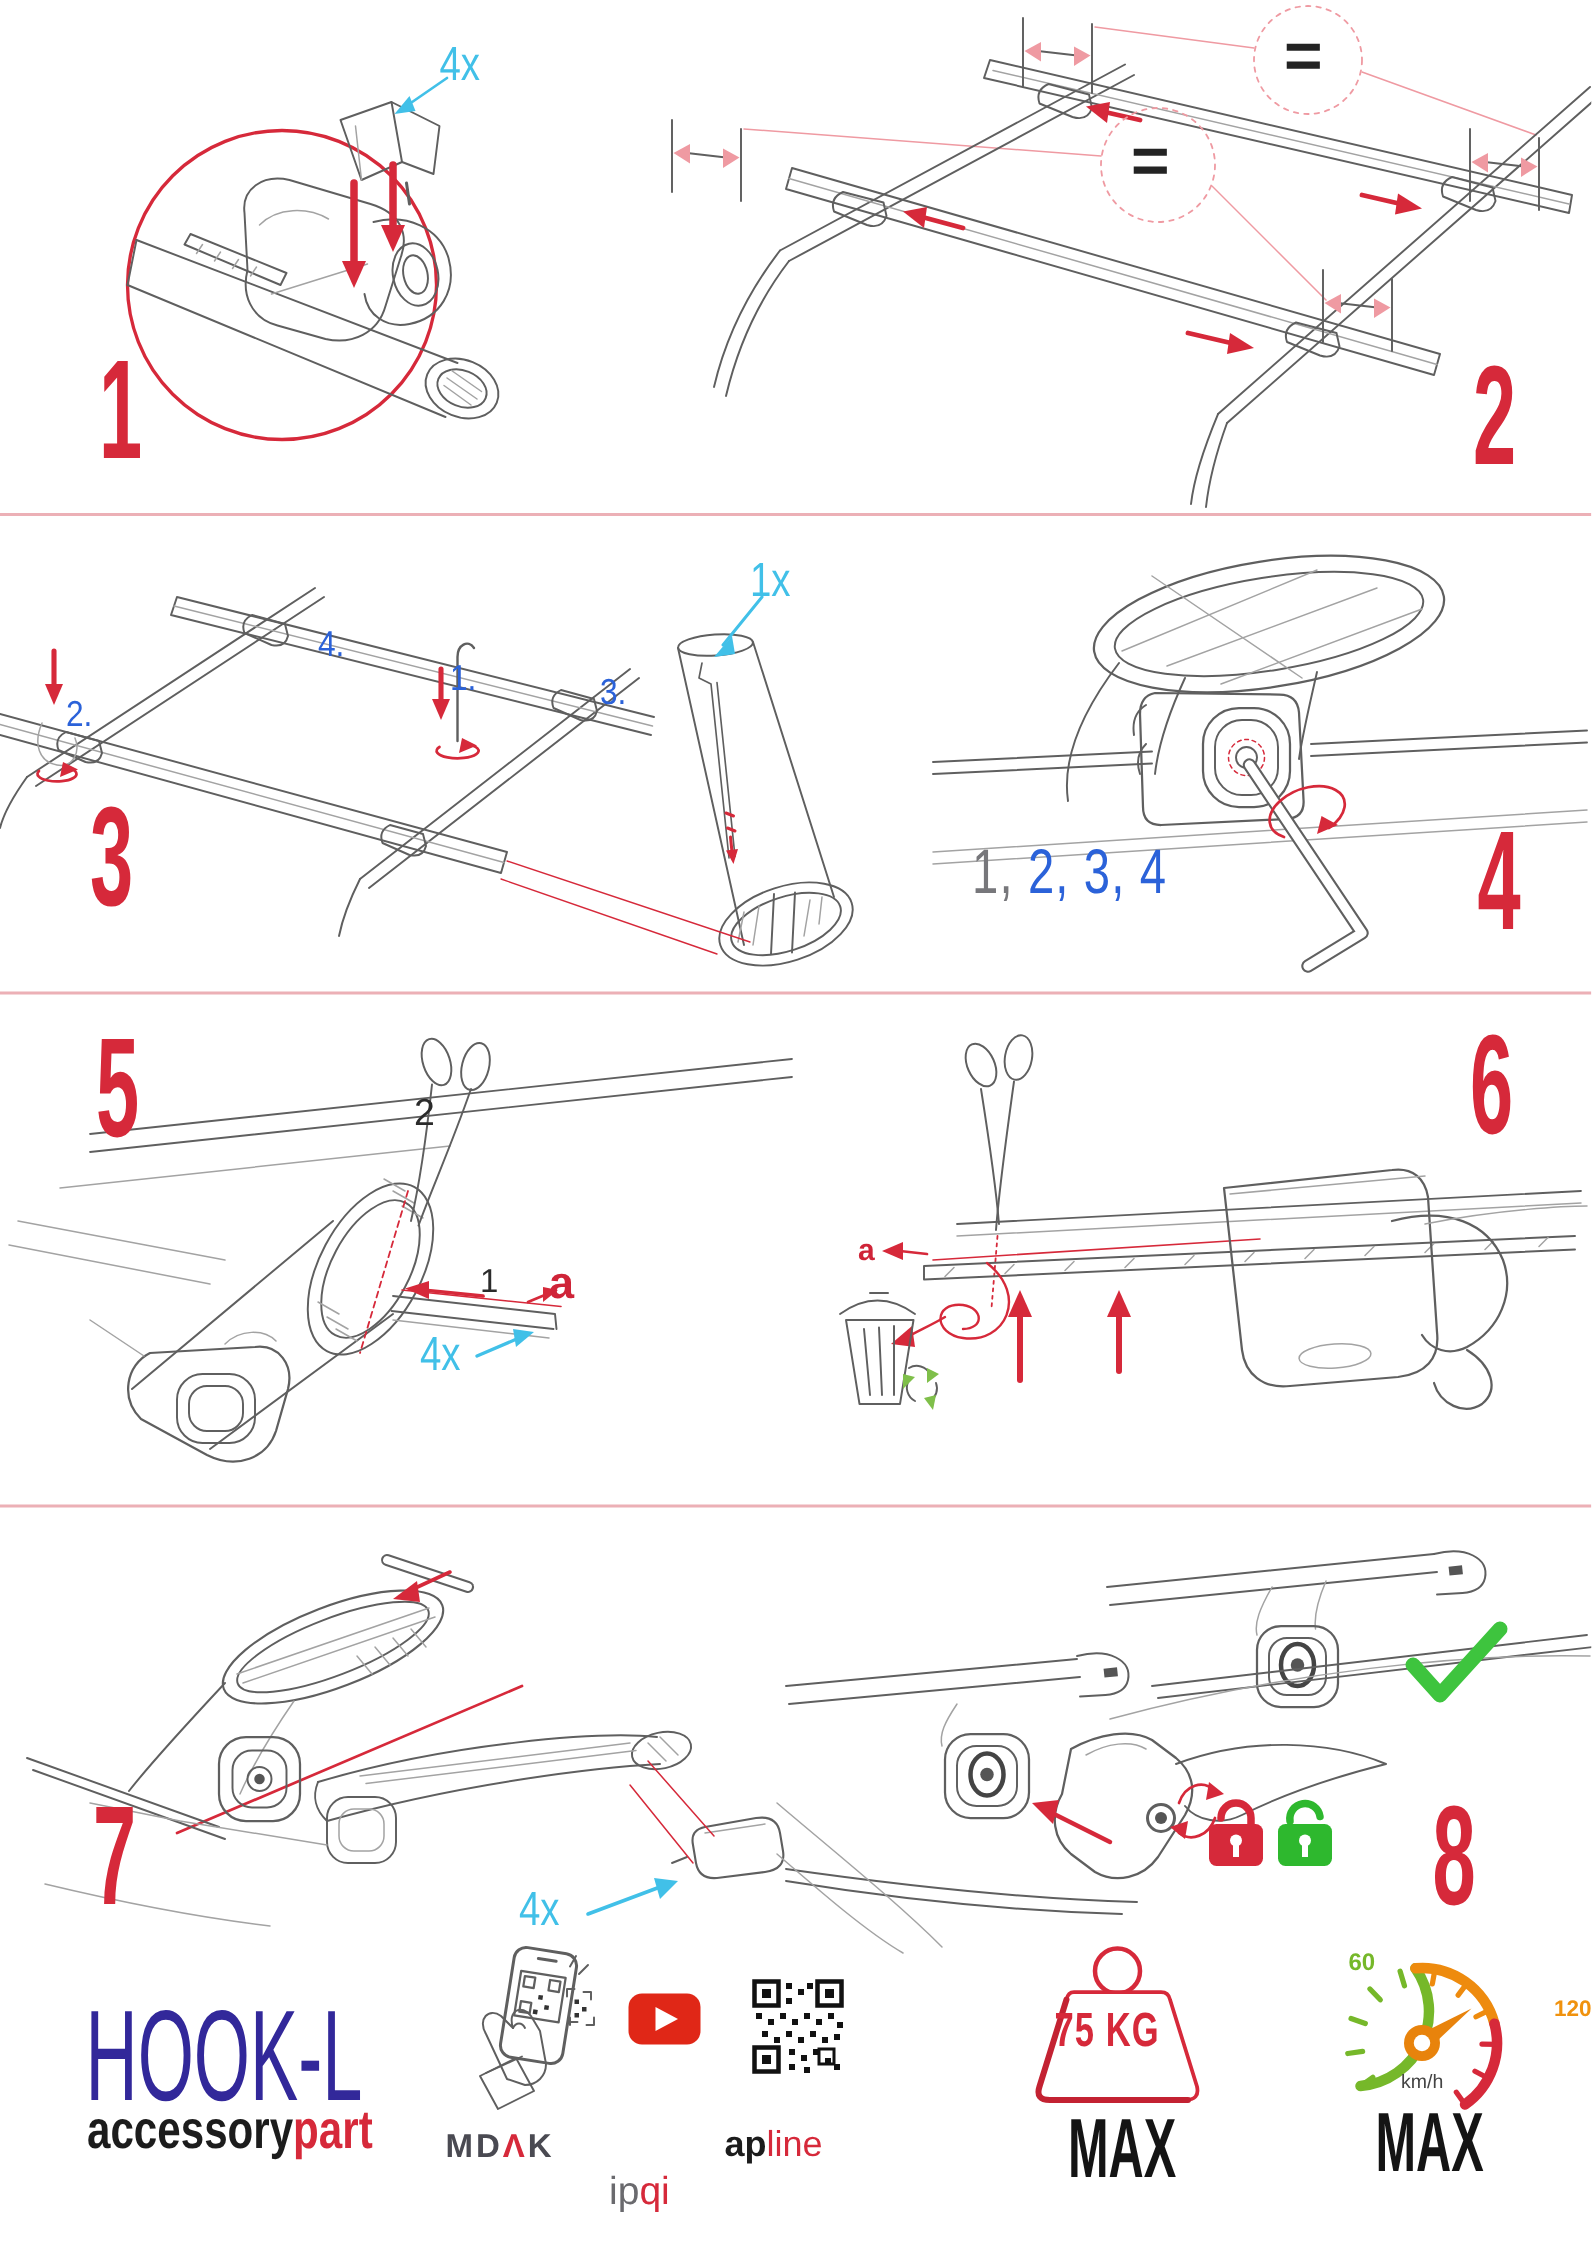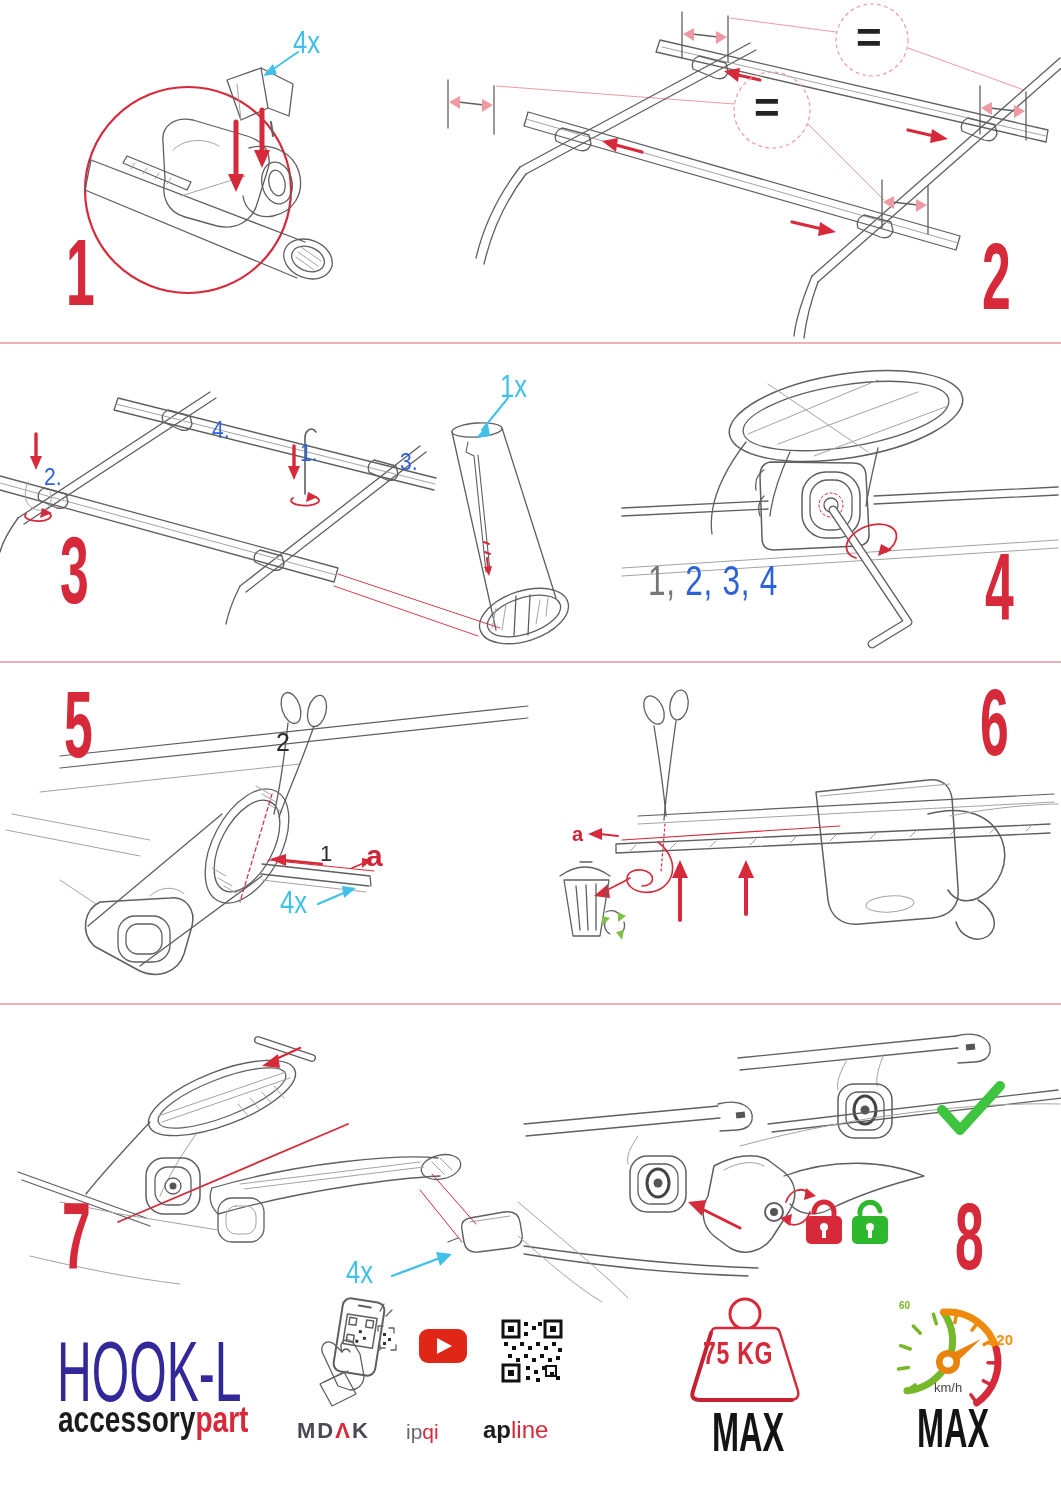--- a/index.html
+++ b/index.html
@@ -31,27 +31,27 @@
   .seq{font-size:42px;transform:scaleX(.75);letter-spacing:1px;}
   .seq .g1{color:#77777b;} .seq .g2{color:#2b62d9;}
   .small-dark{color:#2b2b2b;font-size:25px;}
   .a-lbl{color:#cf2438;font-weight:700;font-size:30px;}
   .a-lbl2{color:#cf2438;font-weight:700;font-size:20px;}
   .product{color:#32289a;font-size:86px;font-weight:400;transform:scaleX(.56);letter-spacing:0px;}
   .brand{font-size:36px;font-weight:700;transform:scaleX(.78);}
   .brand .b1{color:#1c1c1c;} .brand .b2{color:#d6293a;}
   .logo1{font-size:22px;font-weight:700;color:#4a4a52;letter-spacing:2px;}
   .logo1 .mid{color:#d6293a;}
-  .logo2{font-size:21px;color:#6a6a6e;}
+  .logo2{font-size:26px;color:#6a6a6e;margin-top:26px;}
   .logo2 .mid{color:#d6293a;}
   .logo3{font-size:24px;font-weight:700;color:#1c1c1c;}
   .logo3 .mid{color:#d6293a;font-weight:400;}
   .kg{color:#d6293a;font-size:32px;font-weight:700;transform:scaleX(.72);letter-spacing:1px;}
   .max{color:#141414;font-size:56px;font-weight:700;transform:scaleX(.58);}
-  .sp60{color:#76b82a;font-size:10px;font-weight:700;}
+  .sp60{color:#76b82a;font-size:16px;font-weight:700;}
   .sp120{color:#f0920e;font-size:15px;font-weight:700;}
   .spunit{color:#444;font-size:13px;}
 </style>
 </head>
 <body>
 
 <div id="page">
 
   <div class="divider" style="top:342px"></div>
   <div class="divider" style="top:661px"></div>
@@ -544,17 +544,17 @@
       <line x1="108.9" y1="48.1" x2="100" y2="52.5" style="stroke:#ee8b0e"></line>
       <line x1="114" y1="70.9" x2="104" y2="70.7" style="stroke:#d6293a"></line>
       <line x1="108.2" y1="93.5" x2="99.3" y2="88.8" style="stroke:#d6293a"></line>
       <line x1="92.7" y1="111" x2="86.9" y2="102.8" style="stroke:#d6293a"></line>
     </g>
     <polygon points="97,47 60.6,65.1 67.4,74.9" style="fill:#e8830c"></polygon>
     <circle cx="64" cy="70" r="12" style="fill:#e8830c"></circle>
     <circle cx="64" cy="70" r="5.5" style="fill:#fff"></circle>
   </svg>
   <div class="lbl sp60" style="left:899px;top:1301px">60</div>
-  <div class="lbl sp120" style="left:988px;top:1332px">120</div>
+  <div class="lbl sp120" style="left:1036px;top:1332px">120</div>
   <div class="lbl spunit" style="left:934px;top:1381px">km/h</div>
   <div class="lbl max" style="left:917px;top:1400px">MAX</div>
 
 </div>
 
 </body></html>

